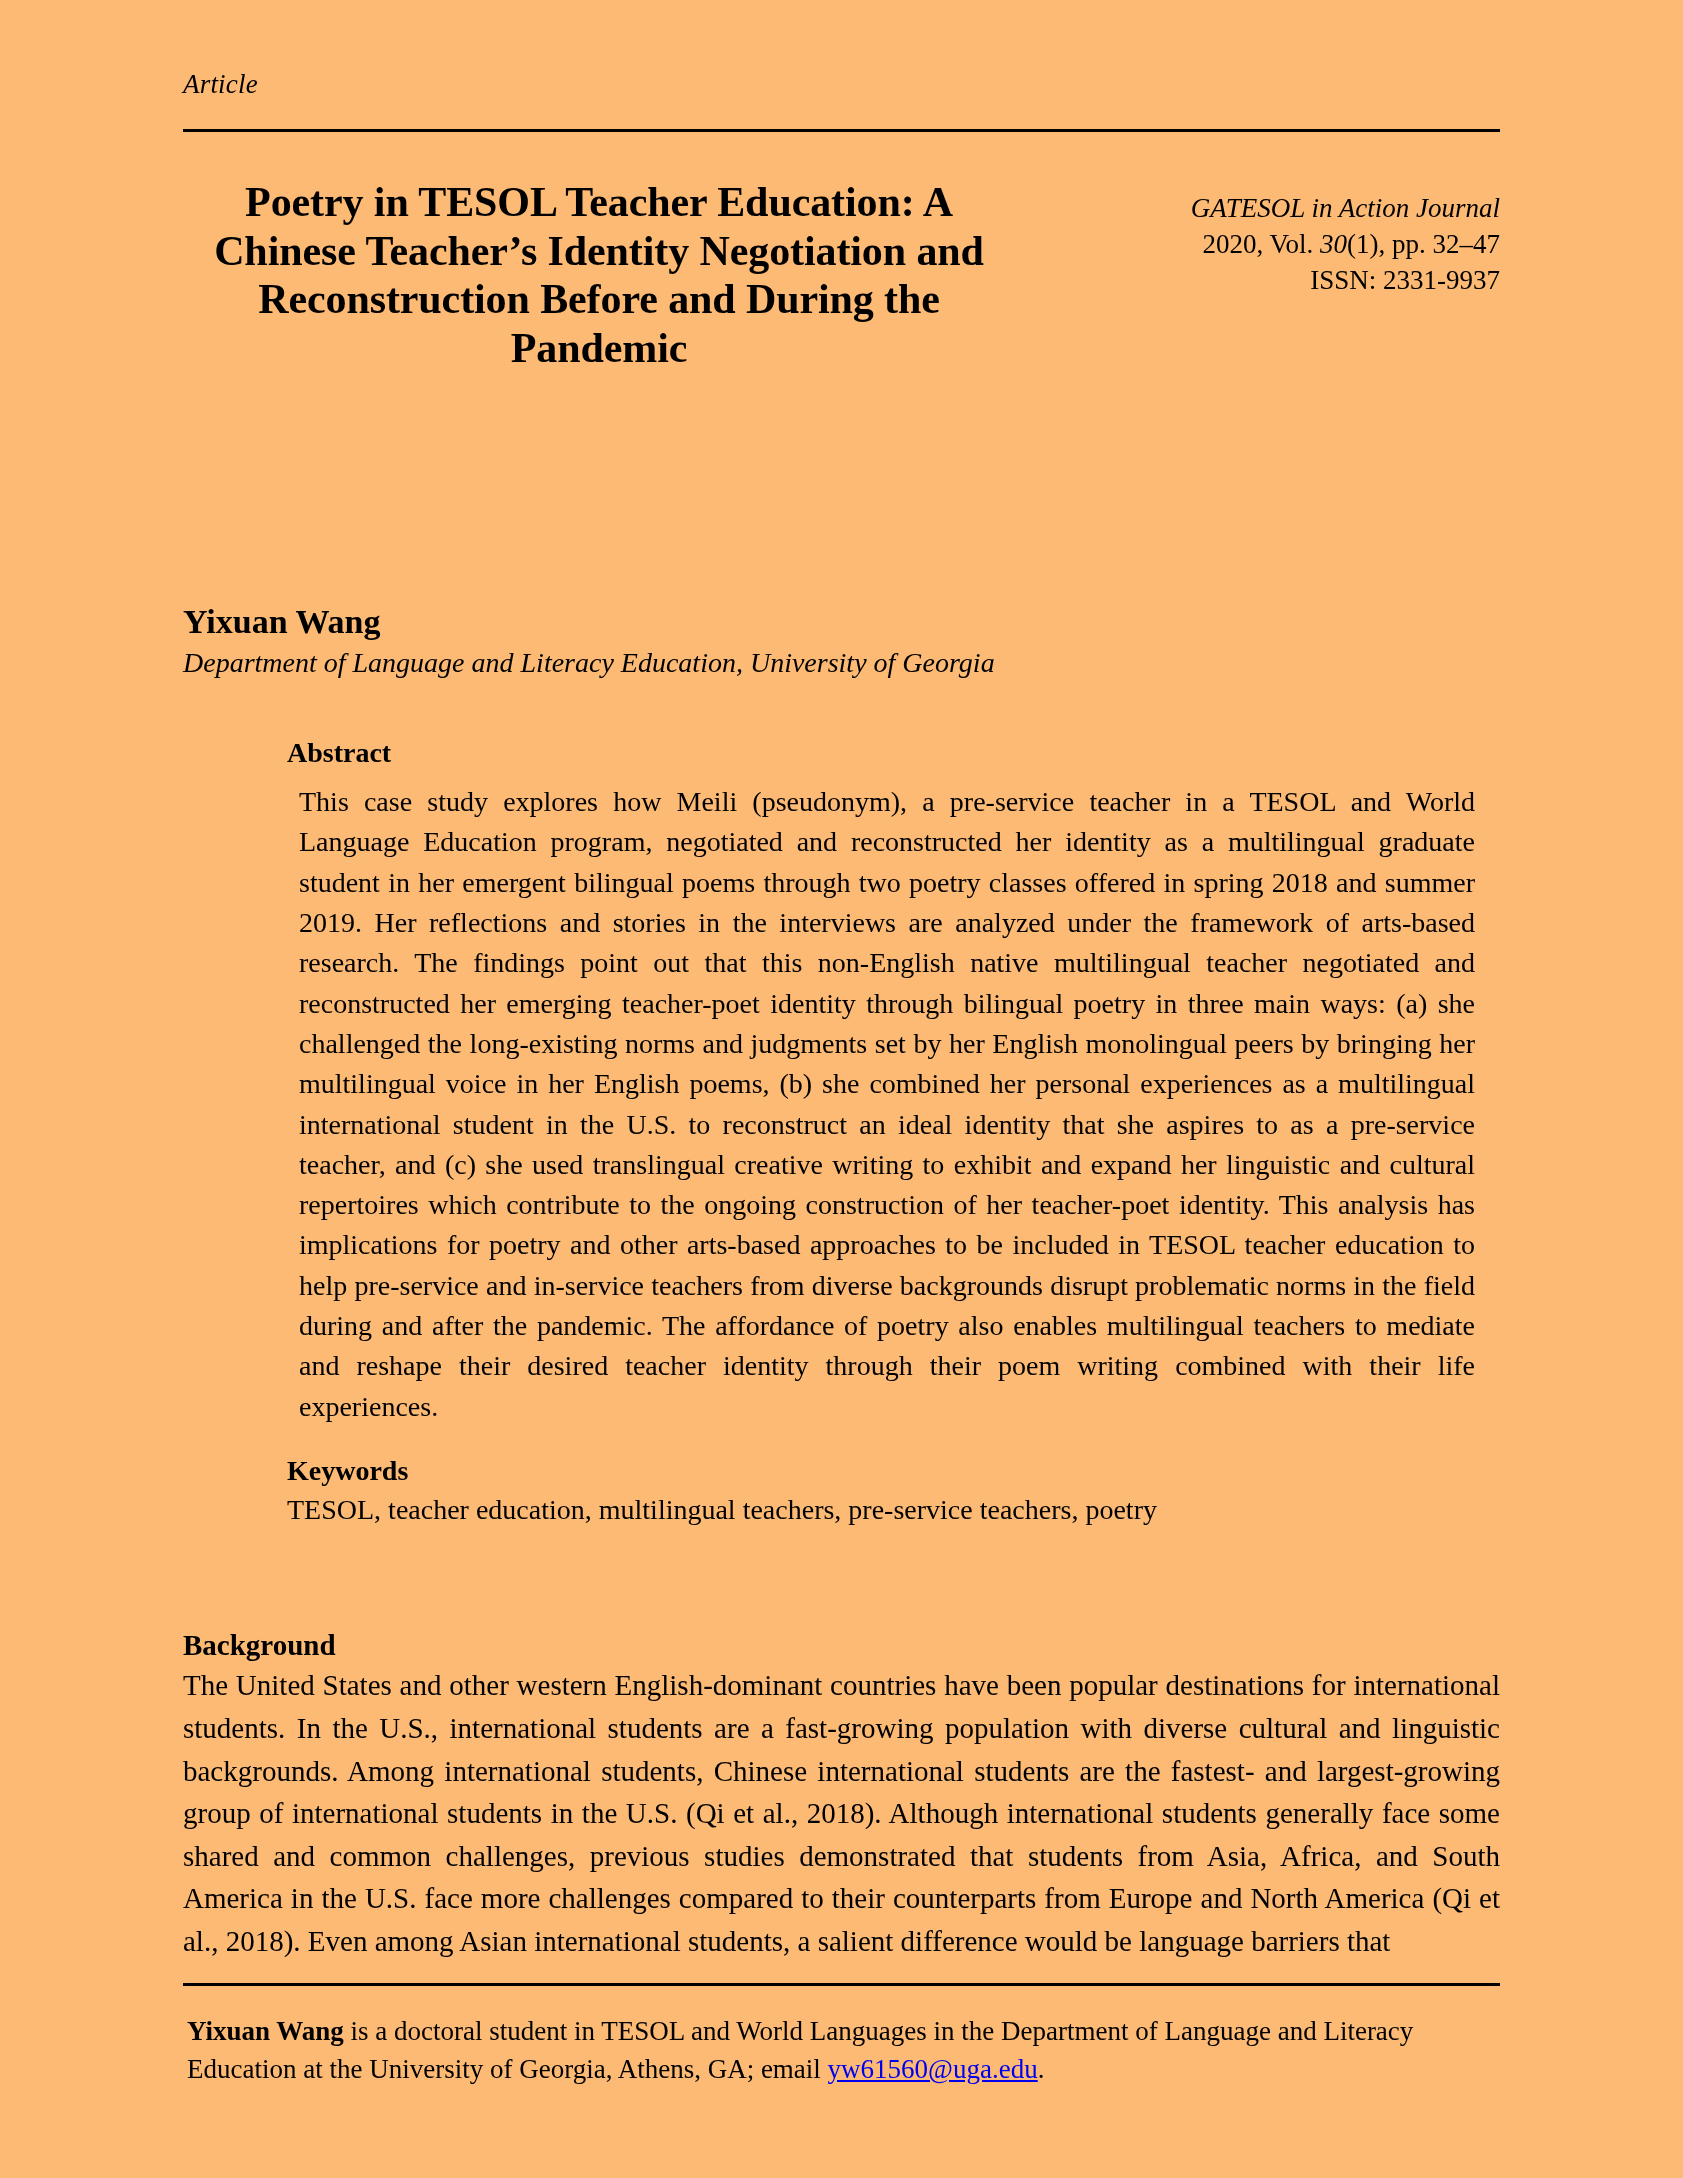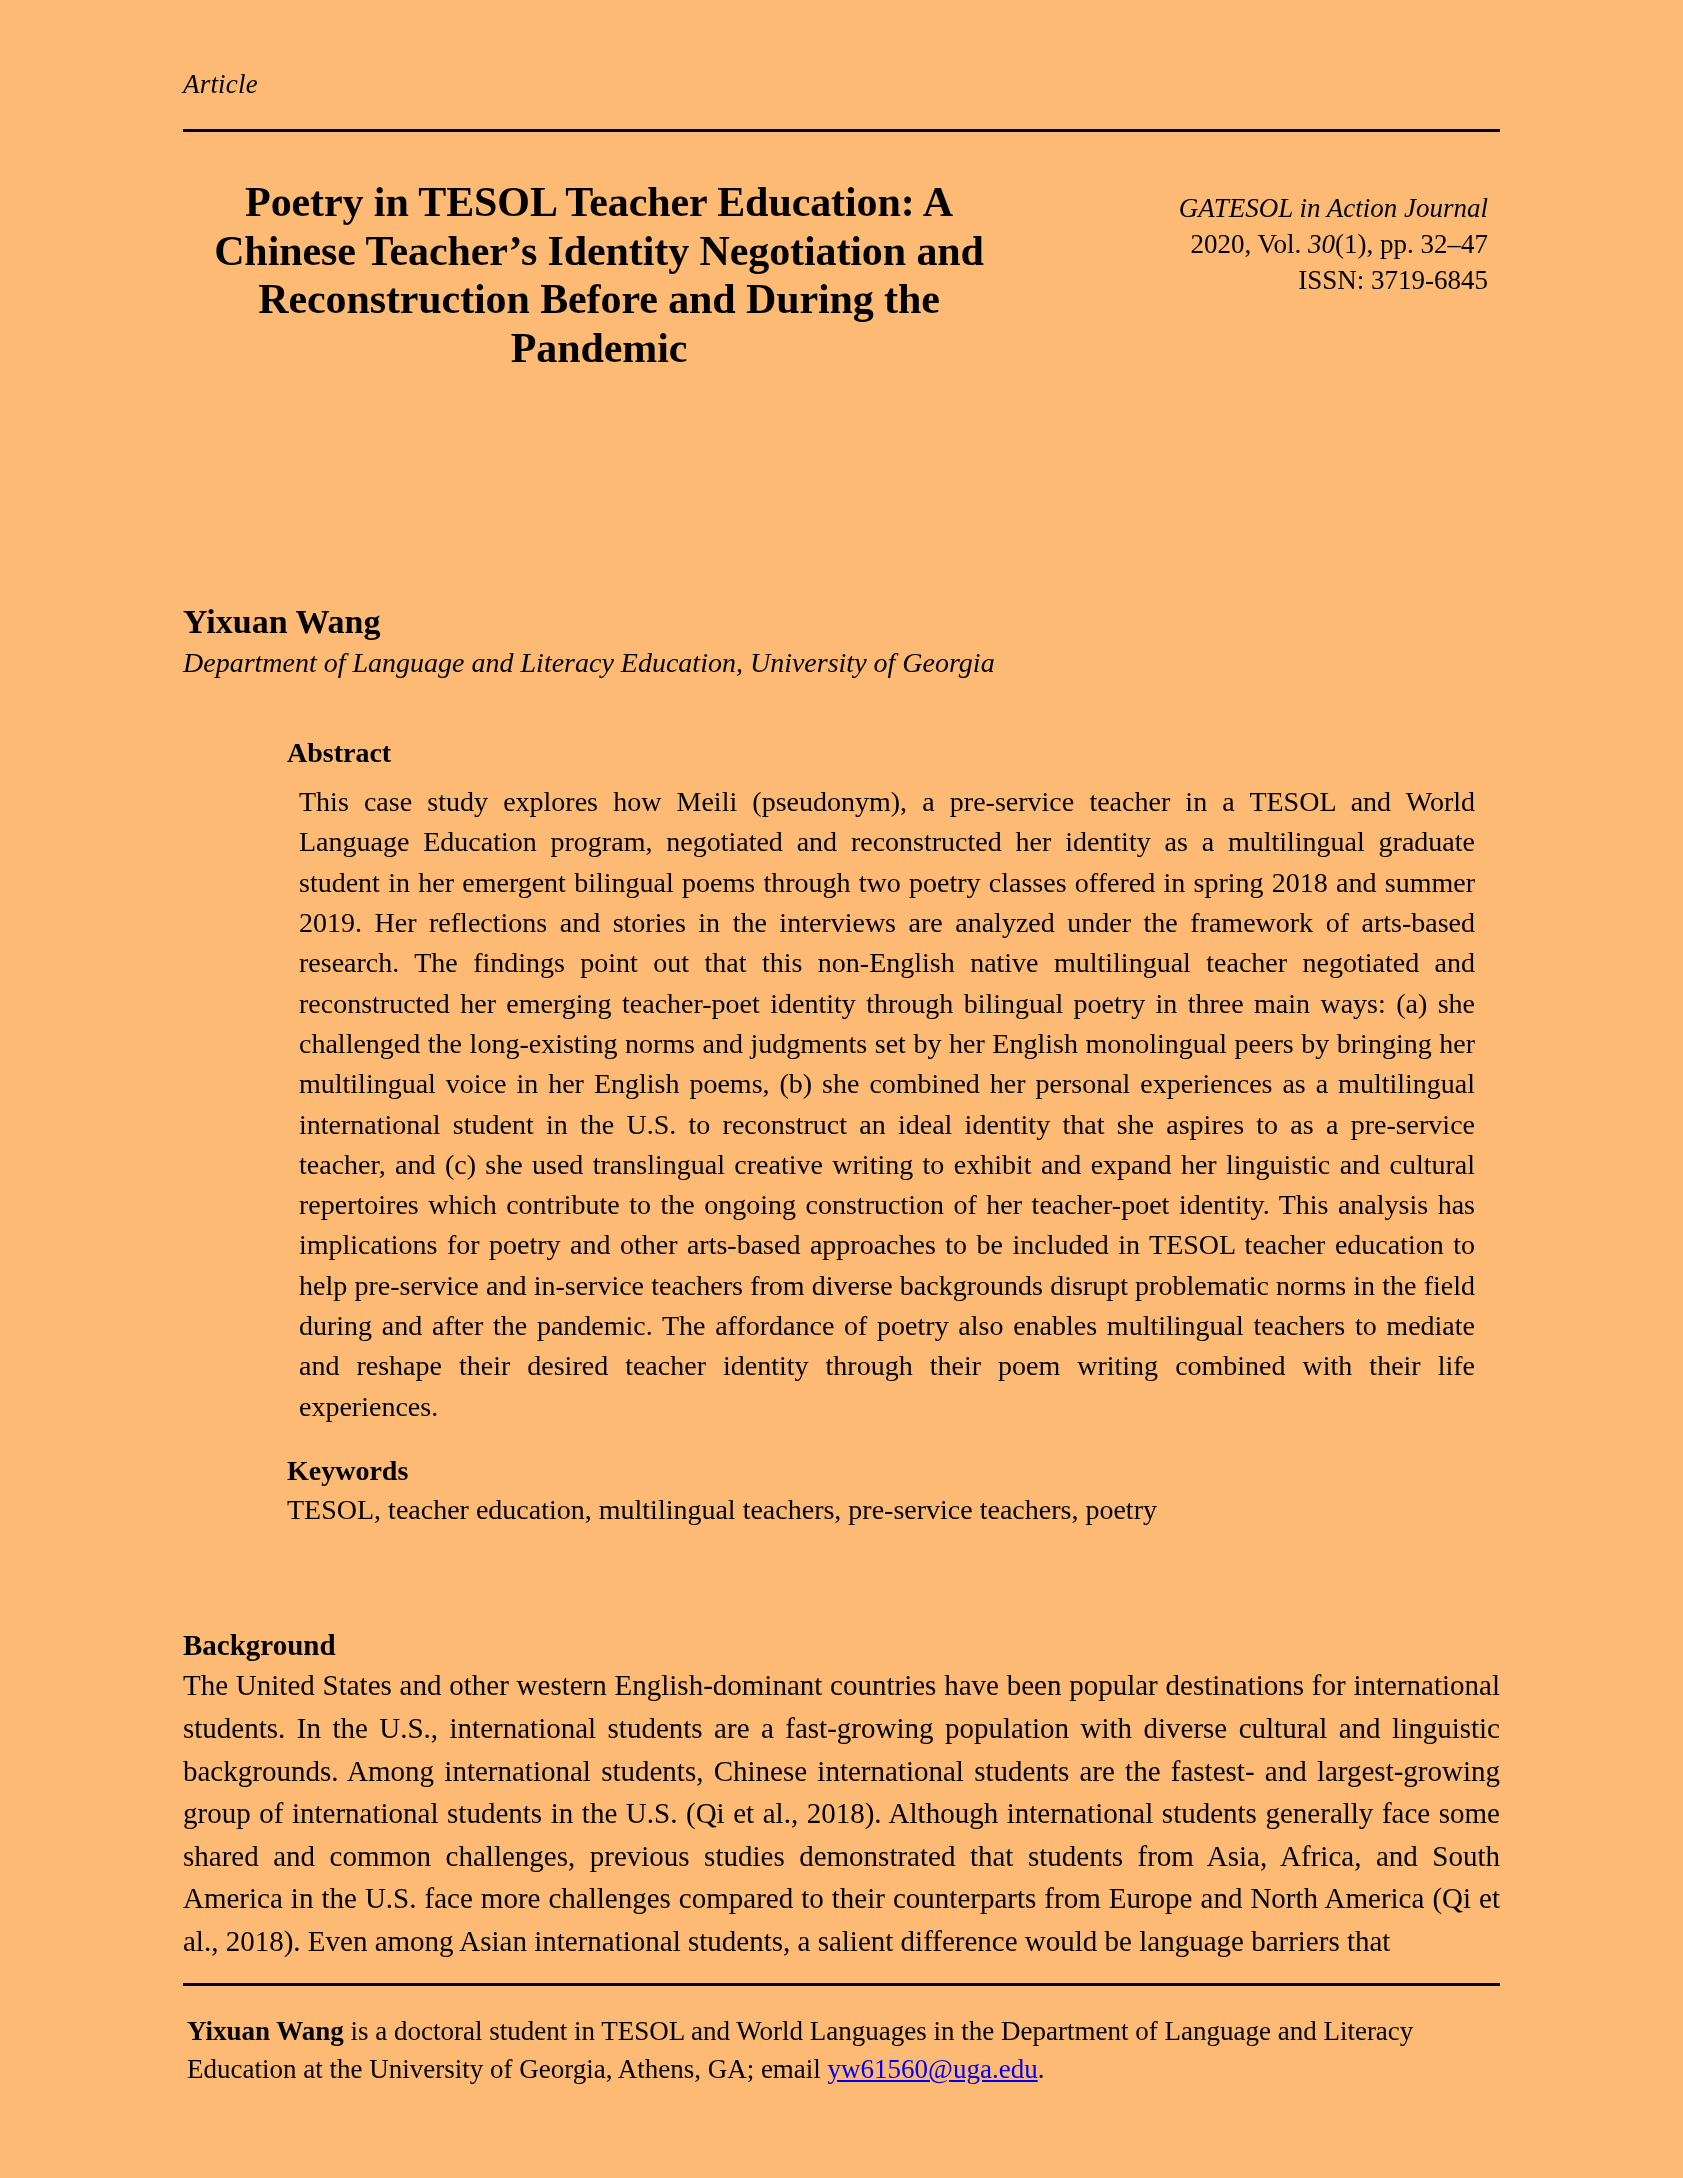--- a/index.html
+++ b/index.html
@@ -53,21 +53,21 @@
   }
   .doc-title {
     font-size: 42px;
     font-weight: bold;
     line-height: 1.16;
     margin: 0;
     letter-spacing: -0.1px;
   }
   .journal-col {
     position: absolute;
-    right: 12px;
+    right: 0;
     top: 12px;
     width: 416px;
     text-align: right;
     font-size: 27px;
     line-height: 1.34;
   }
   .journal-name { font-style: italic; display: block; }
   .journal-issue { display: block; }
   .journal-issue .vol-num { font-style: italic; }
   .journal-issn { display: block; }
@@ -181,21 +181,21 @@
 
   <div class="header-zone">
     <div class="title-col">
       <h1 class="doc-title">Poetry in TESOL Teacher Education: A Chinese Teacher’s Identity Negotiation and Reconstruction Before and During the Pandemic</h1>
     </div>
     <div class="journal-col">
       <span class="journal-name">GATESOL in Action Journal</span>
       <span class="journal-issue">
         <span>2020, Vol. </span><span class="vol-num">30</span><span>(1), pp. 32–47</span>
       </span>
-      <span class="journal-issn">ISSN: 3719-6845</span>
+      <span class="journal-issn">ISSN: 2331-9937</span>
     </div>
   </div>
 
   <div class="author-block">
     <p class="author-name">Yixuan Wang</p>
     <p class="author-affil">Department of Language and Literacy Education, University of Georgia</p>
   </div>
 
   <div class="abstract-block">
     <p class="section-label">Abstract</p>

